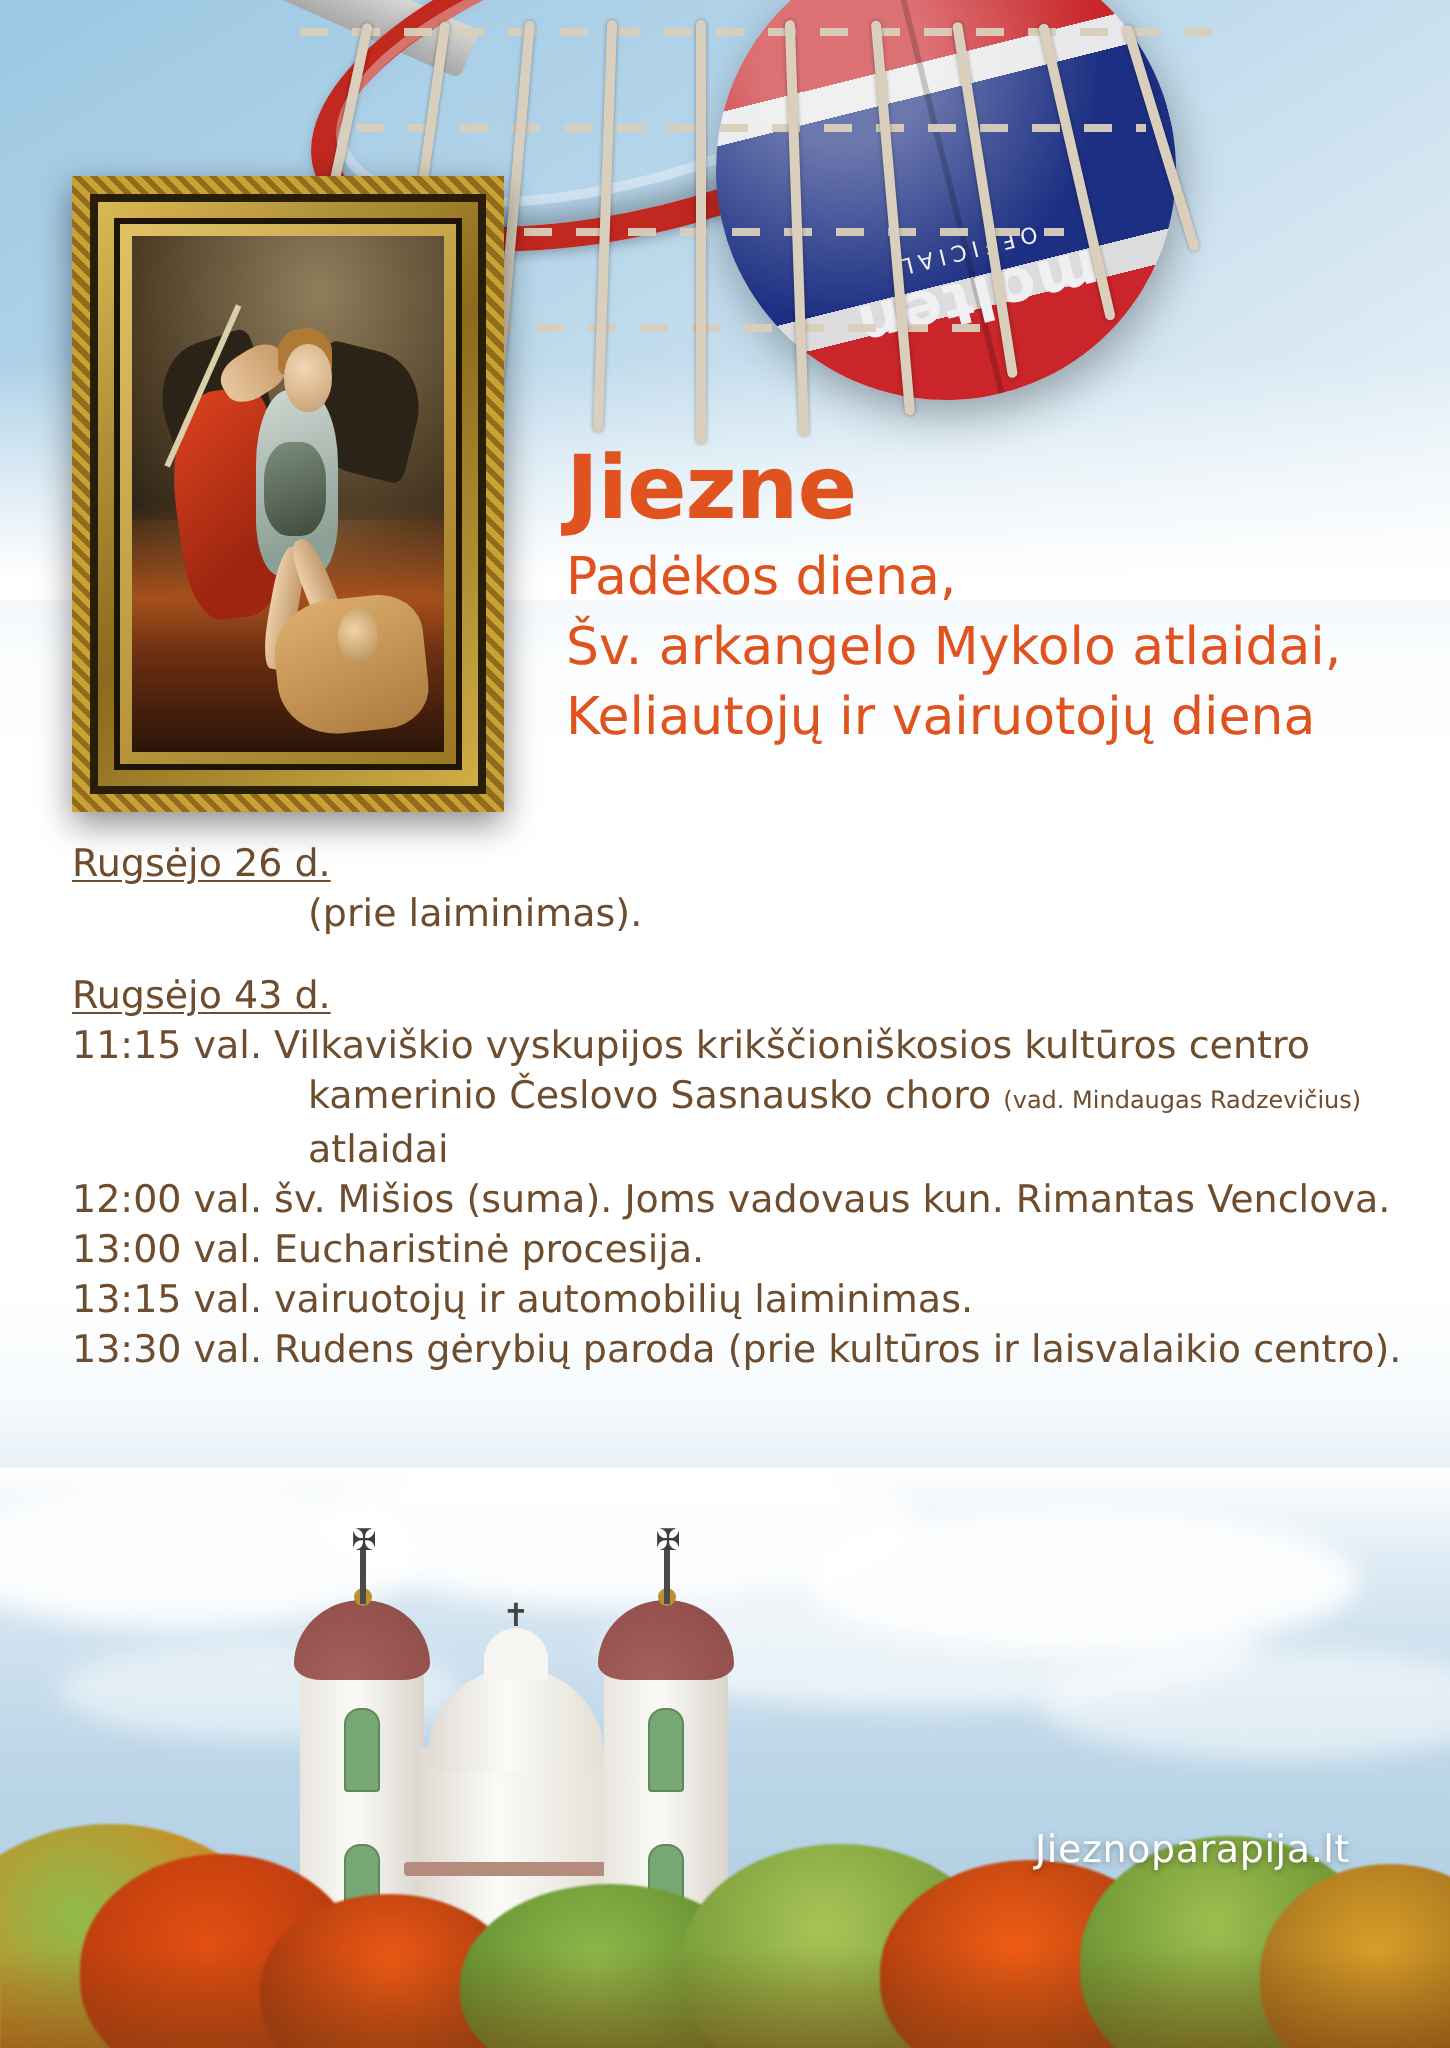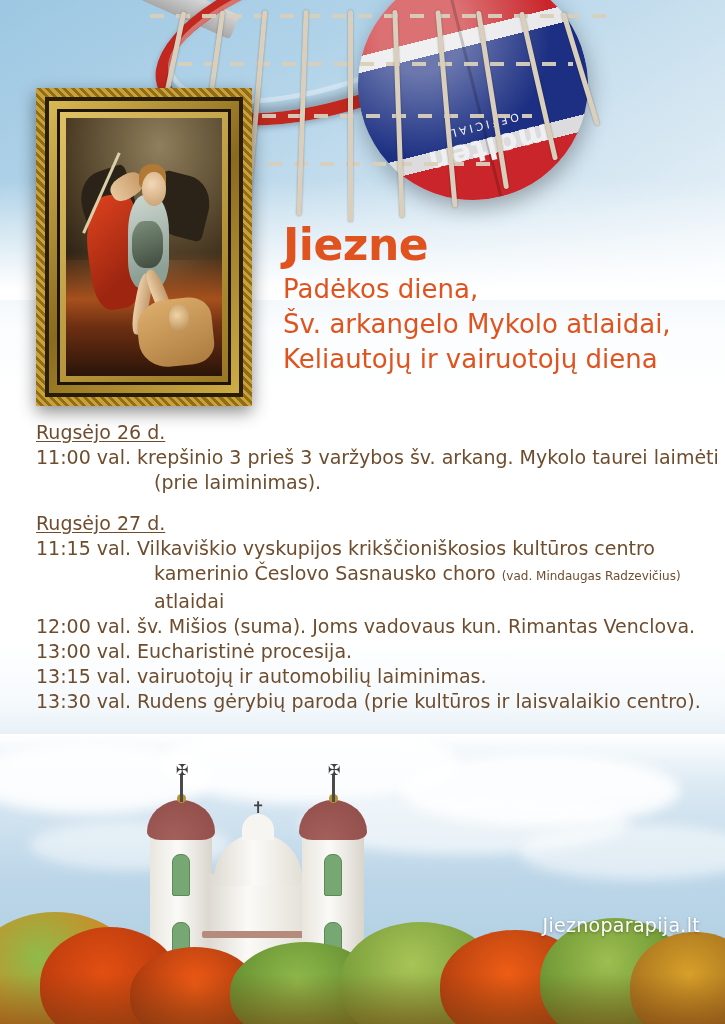--- a/index.html
+++ b/index.html
@@ -140,21 +140,21 @@
   .gable-cross{position:absolute;left:100px;bottom:208px;width:16px;height:18px;color:#444;font-size:16px;text-align:center;}
   .cornice{position:absolute;left:52px;bottom:86px;width:130px;height:7px;background:#b58b7d;border-radius:2px;}
   .trees{
     position:absolute;left:0;bottom:0;width:725px;height:150px;
   }
   .tree{
     position:absolute;bottom:-18px;border-radius:50% 50% 45% 45%;
     filter:blur(.4px);
   }
   .watermark{
-    position:absolute;right:25px;bottom:88px;
+    position:absolute;right:50px;bottom:88px;
     color:#ffffff;font-size:19px;letter-spacing:.3px;
     font-family:"DejaVu Sans",sans-serif;
     text-shadow:0 1px 3px rgba(0,0,0,.35);
     white-space:nowrap;
   }
 
   
   .art-frame{
     position:absolute;left:36px;top:88px;width:216px;height:318px;
     background:
@@ -302,26 +302,25 @@
     <h1 class="title-main">Jiezne</h1>
     <p class="title-sub">Padėkos diena,</p>
     <p class="title-sub">Šv. arkangelo Mykolo atlaidai,</p>
     <p class="title-sub">Keliautojų ir vairuotojų diena</p>
   </div>
 
   <div class="schedule">
 
     <div class="day-block">
       <p class="day-head">Rugsėjo 26 d.</p>
-      <p class="evt">11:00 val. krepšinio 3 prieš 3 varžybos šv. arkang. Mykolo taurei laimėti</p>
       <p class="evt-cont">(prie laiminimas).</p>
     </div>
 
     <div class="day-block">
-      <p class="day-head">Rugsėjo 27 d.</p>
+      <p class="day-head">Rugsėjo 43 d.</p>
 
 
       <p class="evt">11:15 val. Vilkaviškio vyskupijos krikščioniškosios kultūros centro</p>
       <p class="evt-cont">
         <span>kamerinio Česlovo Sasnausko choro</span>
         <span class="small-note">(vad. Mindaugas Radzevičius)</span>
       </p>
       <p class="evt-cont">atlaidai</p>
 
       <p class="evt">12:00 val. šv. Mišios (suma). Joms vadovaus kun. Rimantas Venclova.</p>

